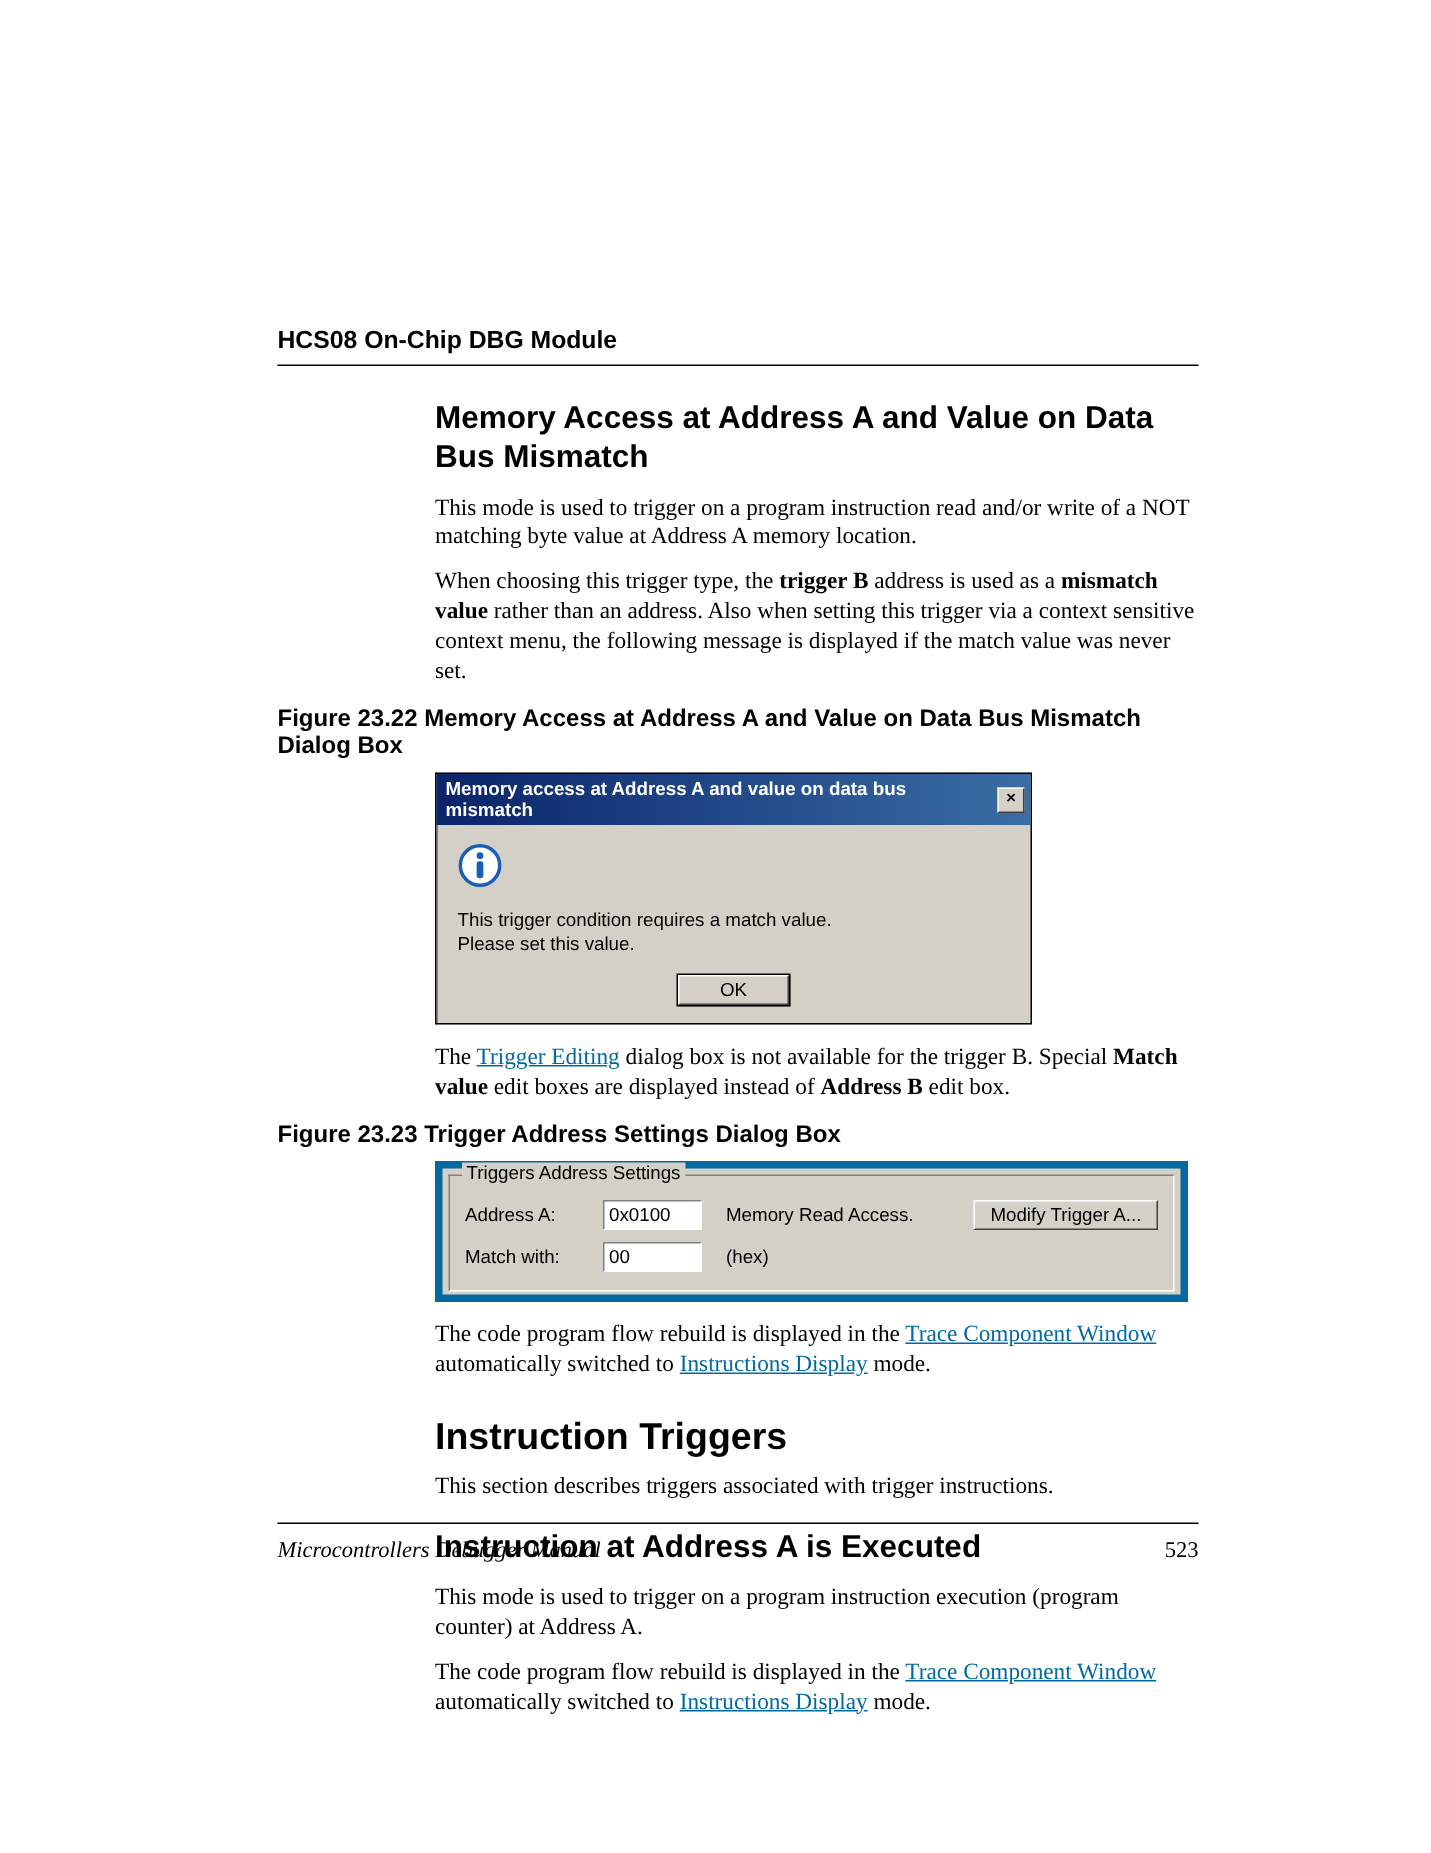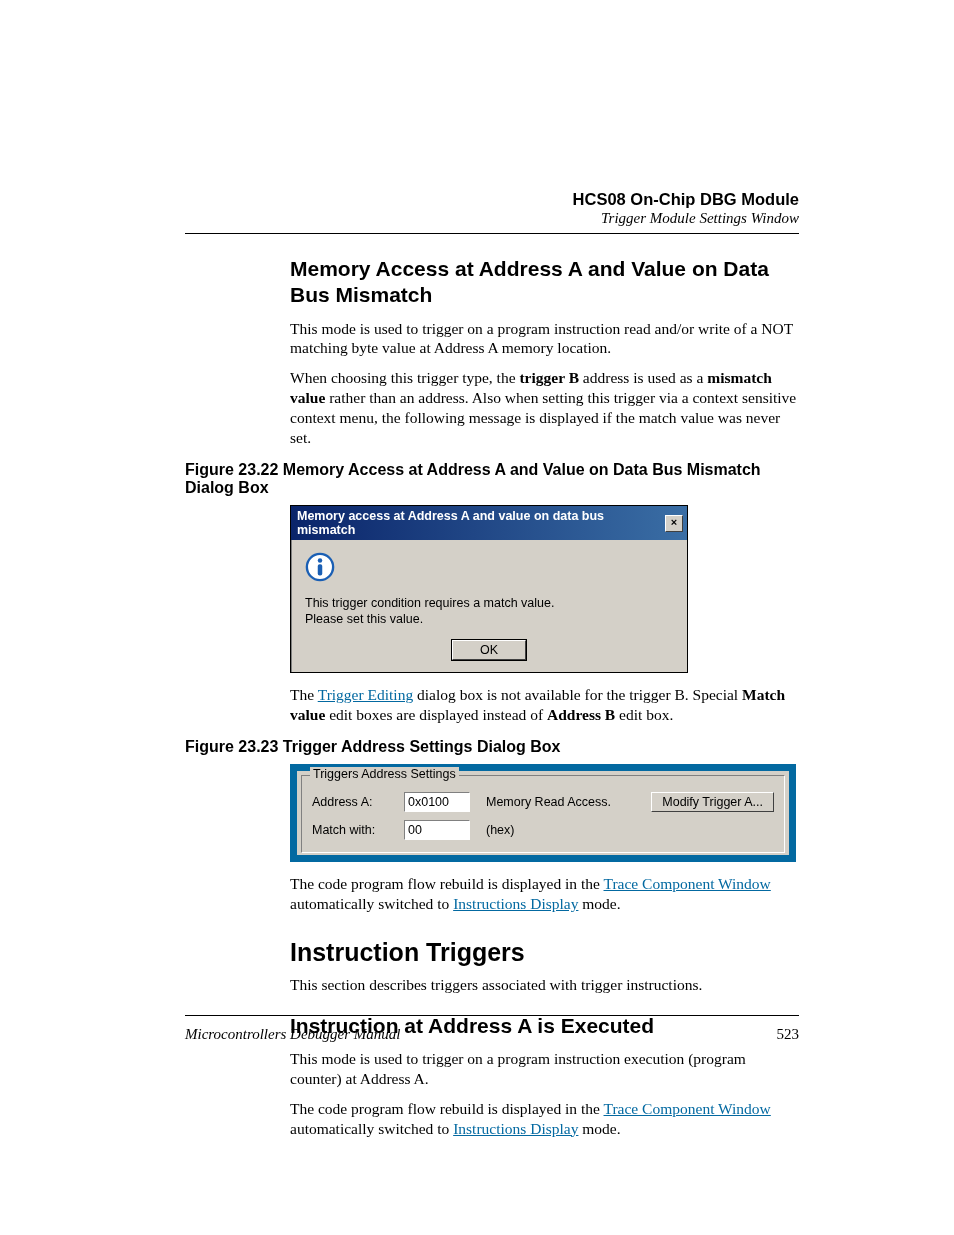--- a/index.html
+++ b/index.html
@@ -9,22 +9,22 @@
     font-family: "Times New Roman", Times, serif;
     color: #000;
     width: 954px;
     height: 1235px;
     position: relative;
   }
   .page {
     padding: 190px 155px 0 185px;
   }
   .header-right {
-    text-align: right;
     margin-bottom: 4px;
+    margin-top: 28px;
   }
   .header-title {
     font-family: Arial, Helvetica, sans-serif;
     font-weight: bold;
     font-size: 16.5px;
   }
   .header-sub {
     font-style: italic;
     font-size: 15px;
     margin-top: 1px;
@@ -128,21 +128,21 @@
     box-shadow: 1px 1px 0 #808080;
     padding: 2px 27px;
     outline: 1px solid #000;
   }
 
   
   .settings {
     width: 492px;
     margin: 0 5px 12px 105px;
     background: #d4d0c8;
-    border: 7px solid #0369a1;
+    border: 5px solid #0369a1;
     font-family: Tahoma, Arial, sans-serif;
     font-size: 12.5px;
     padding: 0;
   }
   .groupbox {
     border: 1px solid #fff;
     border-top-color: #808080;
     border-left-color: #808080;
     margin: 4px 4px 2px 4px;
     padding: 8px 10px 12px 10px;
@@ -205,21 +205,20 @@
     font-size: 15px;
   }
   .footer-left { font-style: italic; }
 </style>
 </head>
 <body>
 
 <div class="page">
   <div class="header-right">
     <div class="header-title">HCS08 On-Chip DBG Module</div>
-    <div class="header-sub">Trigger Module Settings Window</div>
   </div>
   <hr class="header-rule">
 
   <h2 class="section">Memory Access at Address A and Value on Data Bus Mismatch</h2>
 
   <p class="body">This mode is used to trigger on a program instruction read and/or write of a NOT matching byte value at Address A memory location.</p>
 
   <p class="body">
     <span>When choosing this trigger type, the </span><b>trigger B</b><span> address is used as a </span><b>mismatch value</b><span> rather than an address. Also when setting this trigger via a context sensitive context menu, the following message is displayed if the match value was never set.</span>
   </p>

